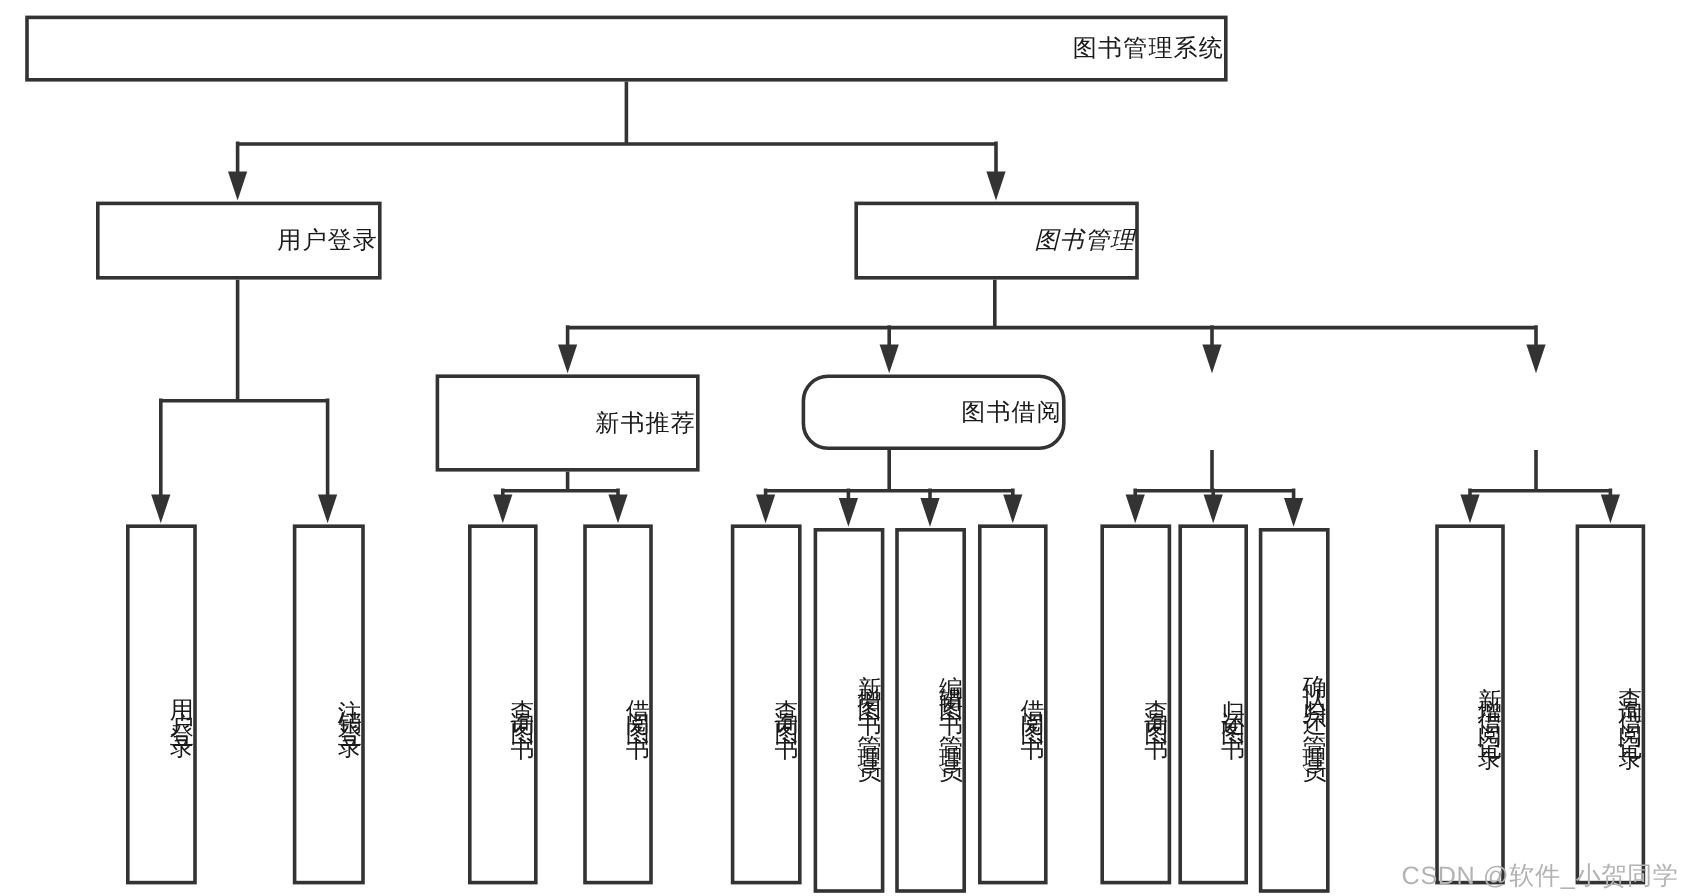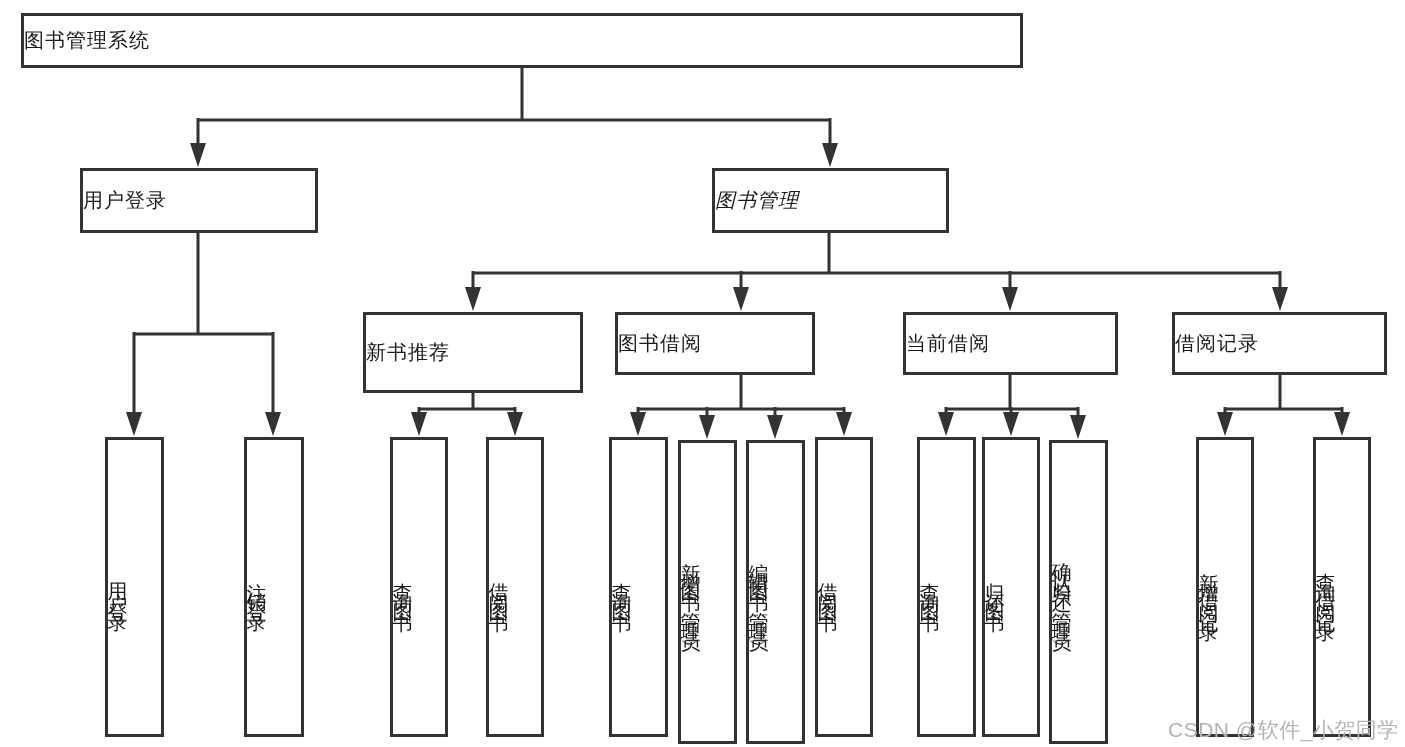--- a/index.html
+++ b/index.html
@@ -36,21 +36,21 @@
     fill:var(--line);
     stroke:none;
   }
   .box{
     position:absolute;
     box-sizing:border-box;
     border:3px solid var(--border);
     background:#ffffff;
     display:flex;
     align-items:center;
-    justify-content:flex-start;
+    justify-content:flex-end;
     color:var(--text);
     z-index:2;
   }
   .hlabel{
     font-size:20px;
     letter-spacing:1px;
     white-space:nowrap;
   }
   .vlabel{
     writing-mode:vertical-rl;
@@ -140,28 +140,22 @@
   <div class="box" style="left:80px;top:168px;width:238px;height:65px;">
     <span class="hlabel">用户登录</span>
   </div>
   <div class="box" style="left:712px;top:168px;width:237px;height:65px;font-style:italic;">
     <span class="hlabel">图书管理</span>
   </div>
 
   <div class="box" style="left:363px;top:312px;width:220px;height:81px;">
     <span class="hlabel">新书推荐</span>
   </div>
-  <div class="box" style="left:615px;top:312px;width:200px;height:63px;">
+  <div class="box" style="left:668px;top:312px;width:220px;height:63px;border-radius:22px;">
     <span class="hlabel">图书借阅</span>
-  </div>
-  <div class="box" style="left:903px;top:312px;width:215px;height:63px;">
-    <span class="hlabel">当前借阅</span>
-  </div>
-  <div class="box" style="left:1172px;top:312px;width:215px;height:63px;">
-    <span class="hlabel">借阅记录</span>
   </div>
 
   <div class="box" style="left:105px;top:437px;width:59px;height:300px;">
     <span class="vlabel">用户登录</span>
   </div>
   <div class="box" style="left:244px;top:437px;width:60px;height:300px;">
     <span class="vlabel">注销登录</span>
   </div>
 
   <div class="box" style="left:390px;top:437px;width:58px;height:300px;">

